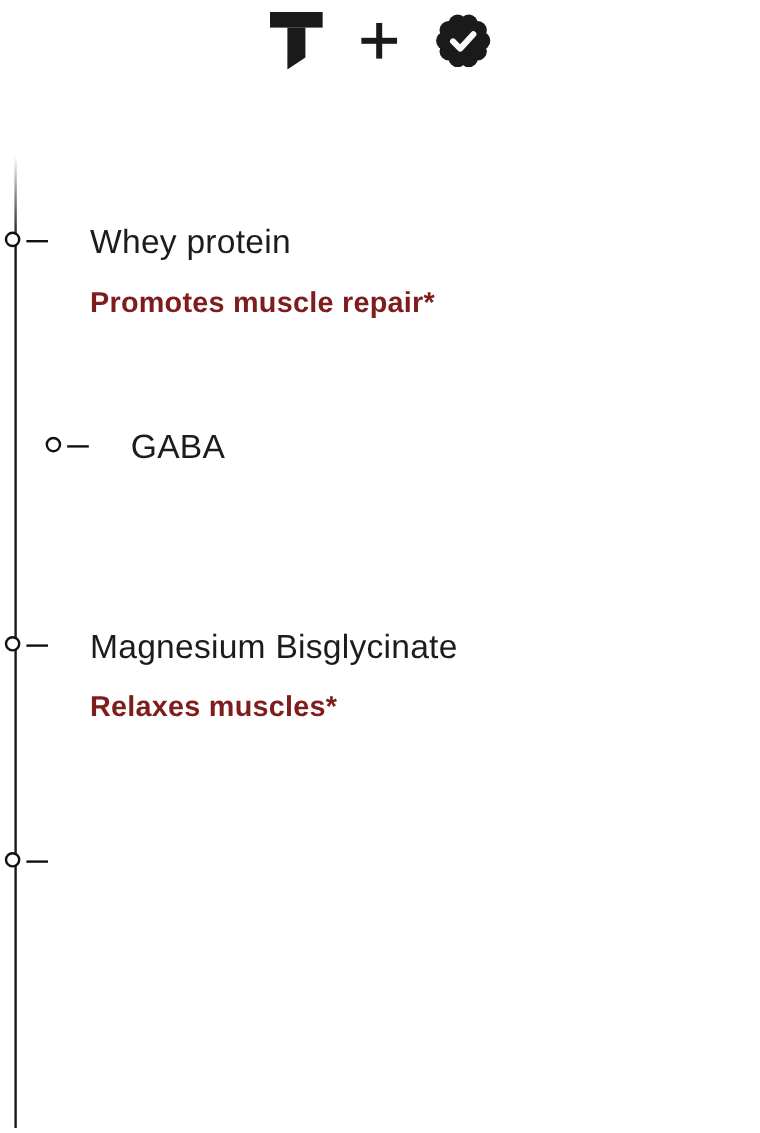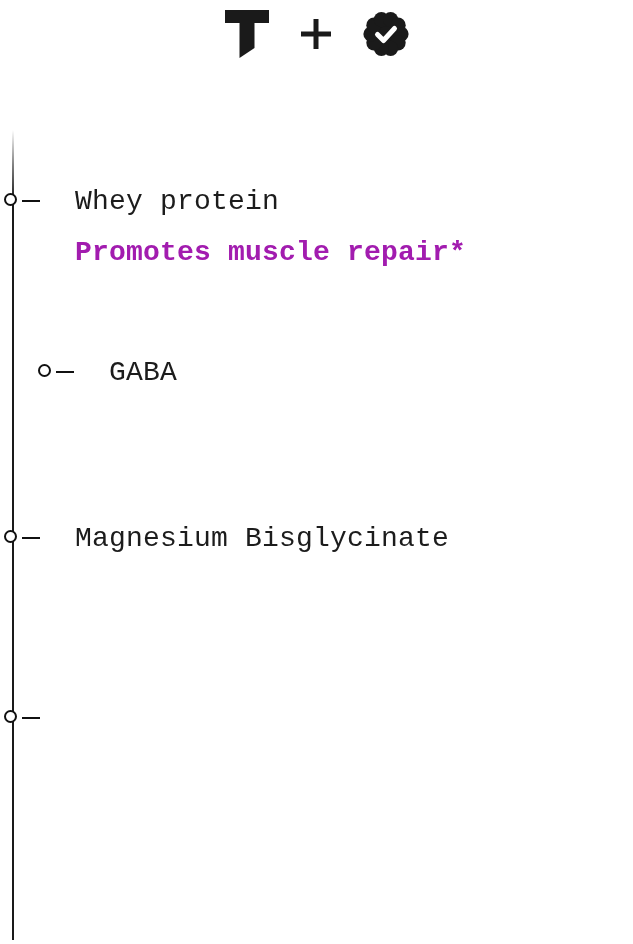--- a/index.html
+++ b/index.html
@@ -3,21 +3,21 @@
 <meta charset="utf-8">
 <style>
   * { margin: 0; padding: 0; box-sizing: border-box; }
   html, body { background: #ffffff; }
   .stage {
     position: relative;
     width: 633px;
     height: 944px;
     background: #ffffff;
     overflow: hidden;
-    font-family: Liberation Mono, monospace;
+    font-family: Liberation Sans, sans-serif;
     color: #1c1c1c;
   }
 
   
   .header {
     position: absolute;
     top: 6px;
     left: 0;
     right: 0;
     height: 56px;
@@ -69,25 +69,25 @@
   }
   .item-title {
     font-size: 28px;
     line-height: 30px;
     font-weight: 400;
     letter-spacing: 0.2px;
     color: #1c1c1c;
   }
   .item-desc {
     margin-top: 15px;
-    font-size: 28px;
+    font-size: 24px;
     line-height: 42px;
     font-weight: 700;
     letter-spacing: 0.2px;
-    color: #a21caf;
+    color: #7f1d1d;
   }
 </style>
 </head>
 <body>
 
 <div class="stage">
 
   <div class="header">
     <svg width="44" height="48" viewBox="0 0 44 48" aria-hidden="true">
       <rect x="0" y="0" width="44" height="13" fill="#1a1a1a"></rect>
@@ -135,20 +135,21 @@
       <div class="item-text">
         <div class="item-title">GABA</div>
       </div>
     </div>
 
     <div class="item" style="top: 524px;">
       <span class="node"></span>
       <span class="tick"></span>
       <div class="item-text">
         <div class="item-title">Magnesium Bisglycinate</div>
+        <div class="item-desc">Relaxes muscles*</div>
       </div>
     </div>
 
     <div class="item" style="top: 704px;">
       <span class="node"></span>
       <span class="tick"></span>
     </div>
   </div>
 
 </div>

